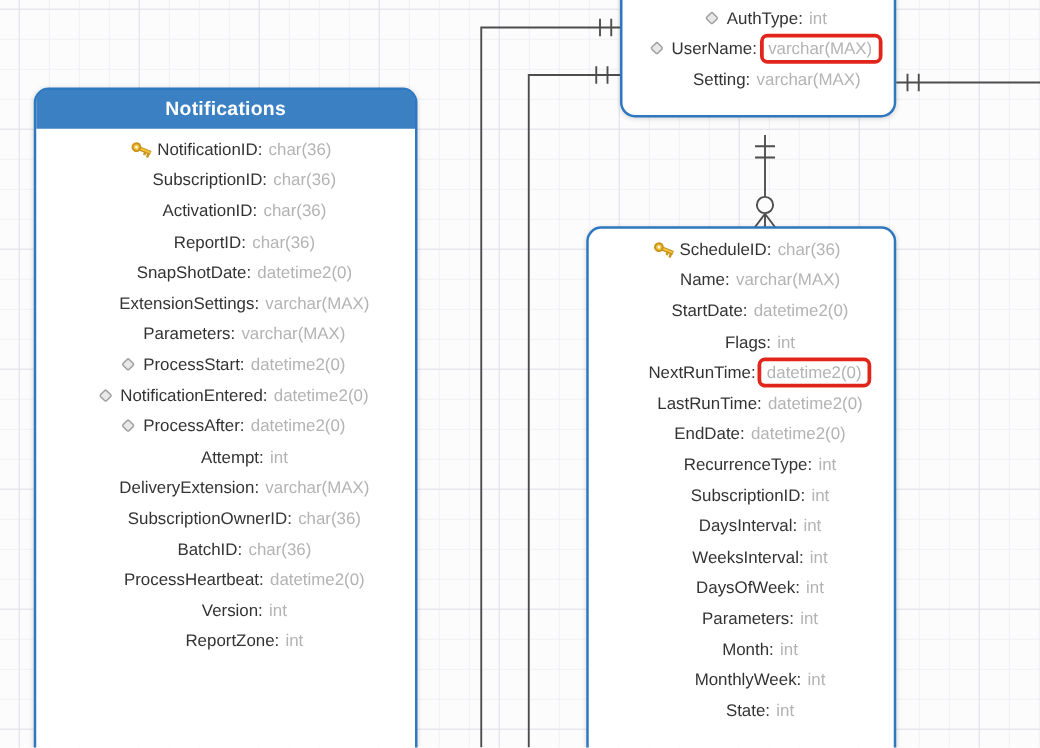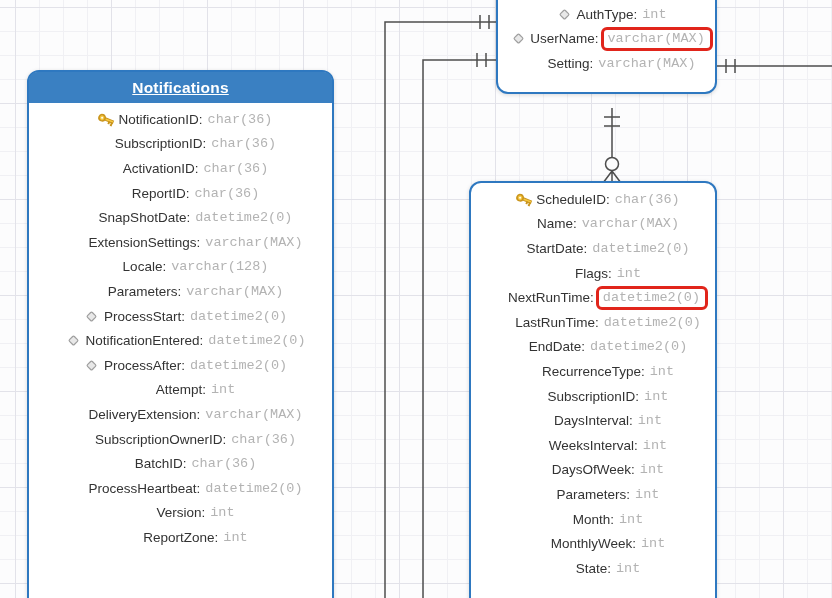--- a/index.html
+++ b/index.html
@@ -23,27 +23,27 @@
     position:absolute;z-index:2;background:#ffffff;
     border:2.5px solid var(--border-blue,#2e78c0);
     border-radius:12px;
     box-shadow:0 1px 4px rgba(0,0,0,.14);
     box-sizing:border-box;
   }
   .table-header{
     background:var(--header-blue,#3a80c2);
     border-radius:8px 8px 0 0;
     height:31px;display:flex;align-items:center;justify-content:center;
-    color:#ffffff;font-size:15.5px;font-weight:bold;letter-spacing:.2px;text-decoration:underline;
+    color:#ffffff;font-size:15.5px;font-weight:bold;letter-spacing:.2px;
   }
   .table-body{padding:4px 0 8px 0;}
   .field-row{height:24.6px;display:flex;align-items:center;padding-left:6px;white-space:nowrap;justify-content:center;}
   .field-icon{width:24px;min-width:24px;display:flex;align-items:center;justify-content:center;}
   .field-name{color:var(--field-name,#333333);font-size:13.5px;margin-right:5px;}
-  .field-type{color:var(--field-type,#b3b3b3);font-size:13.5px;font-family:Liberation Mono, monospace;}
+  .field-type{color:var(--field-type,#b3b3b3);font-size:13.5px;}
   .field-type.hl{
     border:3px solid var(--highlight-red,#e1251b);
     border-radius:6px;padding:1px 5px 2px 4px;margin:-3px 0 -3px -3px;
   }
 
   #table-top{left:496px;top:-46px;width:221px;padding-top:42px;padding-bottom:8px;}
   #table-notifications{left:27px;top:70px;width:307px;height:604px;}
   #table-schedule{left:469px;top:181px;width:248px;height:500px;}
 </style>
 </head>
@@ -140,25 +140,20 @@
           <span class="field-name">SnapShotDate:</span>
           <span class="field-type">datetime2(0)</span>
         </div>
         <div class="field-row">
           <span class="field-icon"></span>
           <span class="field-name">ExtensionSettings:</span>
           <span class="field-type">varchar(MAX)</span>
         </div>
         <div class="field-row">
           <span class="field-icon"></span>
-          <span class="field-name">Locale:</span>
-          <span class="field-type">varchar(128)</span>
-        </div>
-        <div class="field-row">
-          <span class="field-icon"></span>
           <span class="field-name">Parameters:</span>
           <span class="field-type">varchar(MAX)</span>
         </div>
         <div class="field-row">
           <span class="field-icon">
             <svg width="13" height="13" viewBox="0 0 13 13">
               <rect x="3.1" y="3.1" width="6.8" height="6.8" rx="1.2" transform="rotate(45 6.5 6.5)" fill="#e8e8e8" stroke="#9f9f9f" stroke-width="1.2"></rect>
             </svg>
           </span>
           <span class="field-name">ProcessStart:</span>

